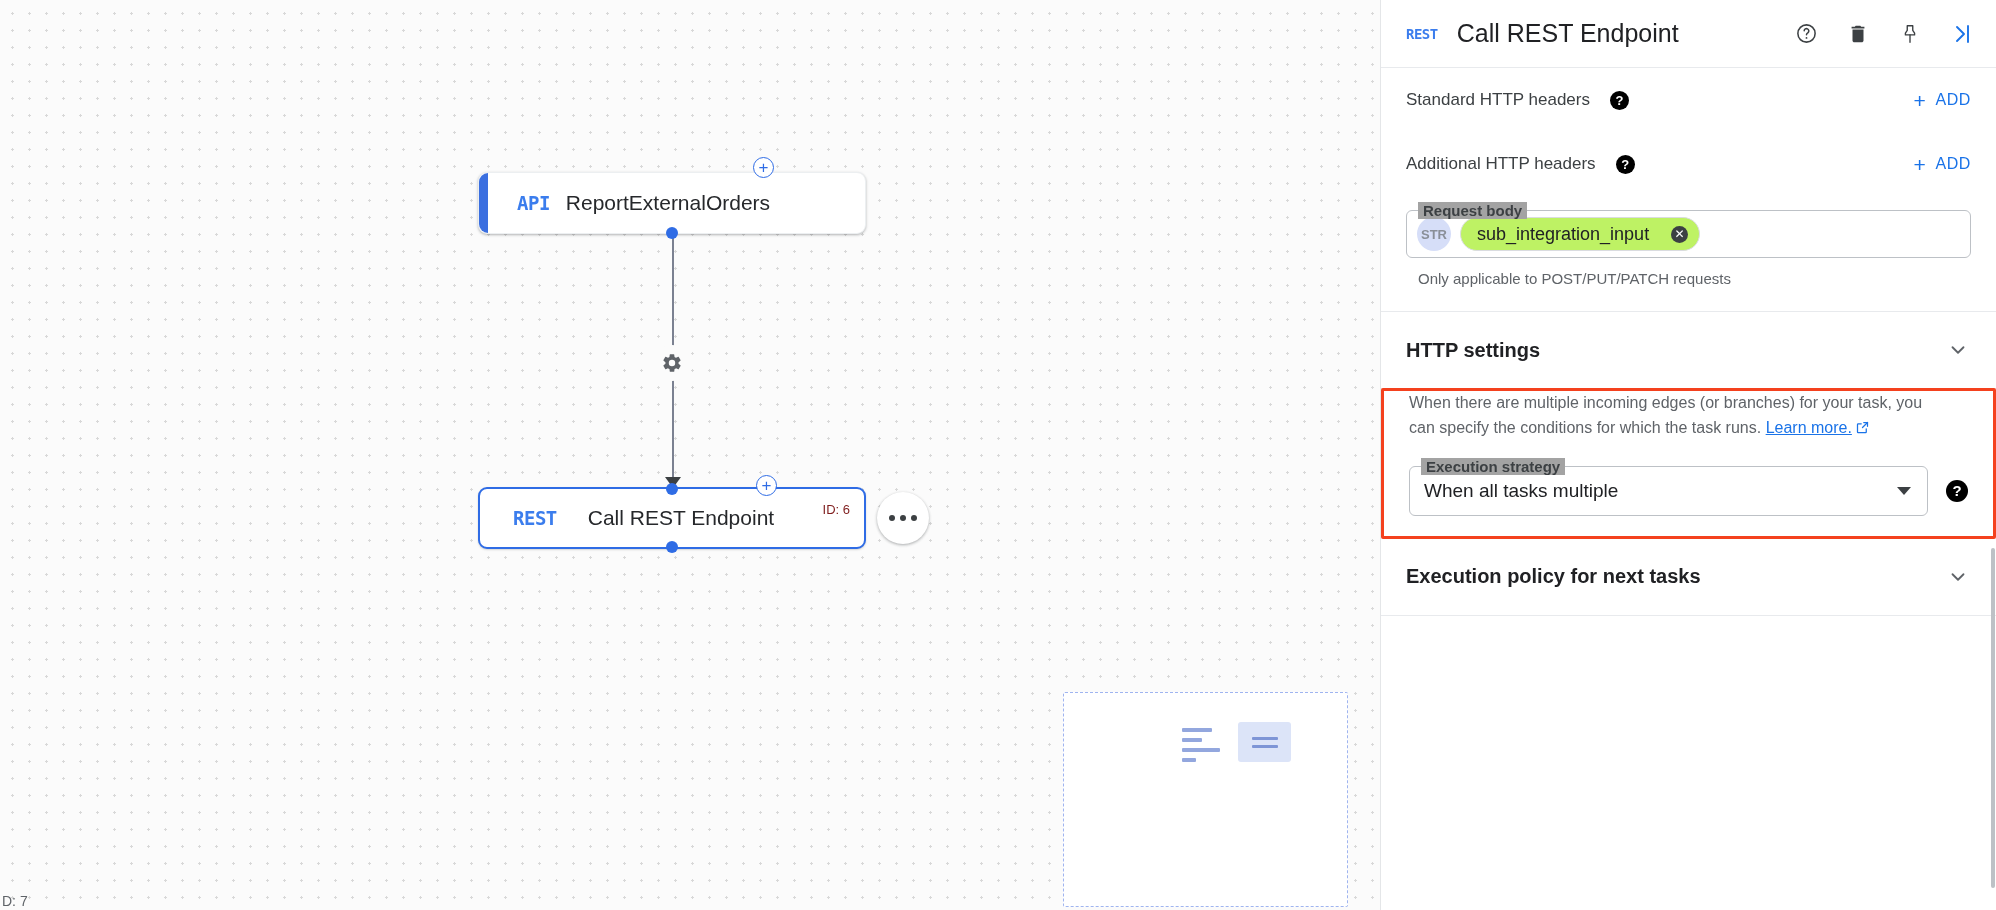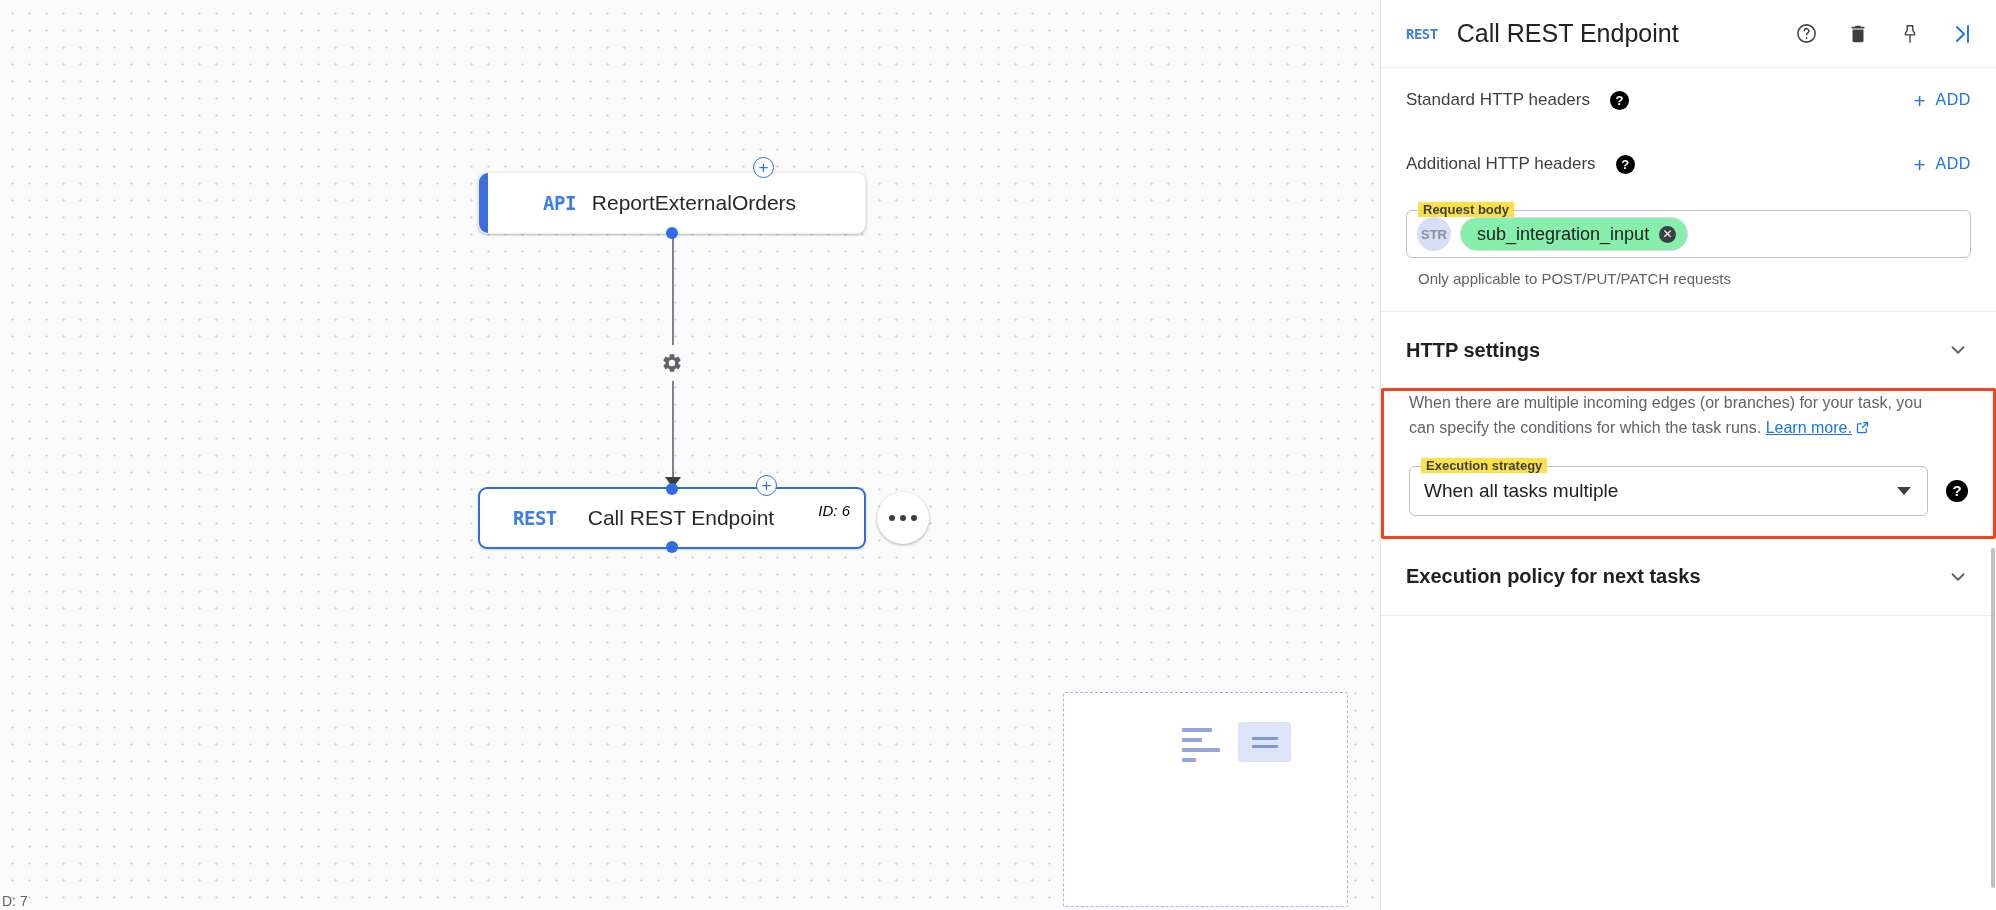--- a/index.html
+++ b/index.html
@@ -46,32 +46,32 @@
     border: 2px solid #2f6ce5;
     box-shadow: 0 1px 2px rgba(60,64,67,.2);
   }
   .node-type {
     font-family: "DejaVu Sans Mono", "Liberation Mono", monospace;
     font-weight: 700;
     font-size: 19px;
     color: #3b7ded;
     letter-spacing: -0.5px;
   }
-  .node-api .node-type { margin-left: 64px; }
+  .node-api .node-type { margin-left: 38px; }
   .node-rest .node-type { margin-left: 33px; }
   .node-label {
     font-size: 21px;
     color: #26282b;
     margin-left: 16px;
     white-space: nowrap;
   }
   .node-rest .node-label { margin-left: 31px; }
   .node-id {
     position: absolute; right: 14px; top: 13px;
-    font-size: 15px; color: #000000; font-style: italic;
+    font-size: 13px; color: #7f1d1d;
   }
   .dot {
     position: absolute;
     width: 12px; height: 12px; border-radius: 50%;
     background: #2f6ce5;
     left: 50%; transform: translateX(-50%);
   }
   .dot.top { top: -6px; }
   .dot.bottom { bottom: -6px; }
   .dot-api { background: #2f6ce5; }
@@ -224,39 +224,39 @@
     position: relative;
     margin: 14px 25px 0 25px;
     border: 1px solid #bdc1c6;
     border-radius: 6px;
     height: 48px;
     display: flex; align-items: center;
     padding: 0 10px;
   }
   .field-legend {
     position: absolute; top: -9px; left: 11px;
-    background: #fde047;
+    background: #a3a3a3;
     padding: 0 5px;
-    font-size: 13px; font-weight: 700; color: #3c4043;
+    font-size: 15px; font-weight: 700; color: #3c4043;
   }
   .chip-type {
     width: 34px; height: 34px; border-radius: 50%;
     background: #d6def8; color: #8a8f98;
     font-size: 13px; font-weight: 700;
     display: flex; align-items: center; justify-content: center;
     flex: 0 0 auto;
   }
   .chip {
-    display: flex; align-items: center; gap: 10px;
+    display: flex; align-items: center; gap: 22px;
     border: 1px solid #dadce0;
     border-radius: 18px;
     height: 34px;
     padding: 0 11px 0 16px;
     margin-left: 9px;
-    background: #86efac;
+    background: #bef264;
   }
   .chip-text { font-size: 18px; color: #202124; }
   .chip-x {
     width: 17px; height: 17px; border-radius: 50%;
     background: #3c4043; color: #ffffff;
     font-size: 12px; line-height: 1;
     display: flex; align-items: center; justify-content: center;
     flex: 0 0 auto;
   }
   .helper-text {

